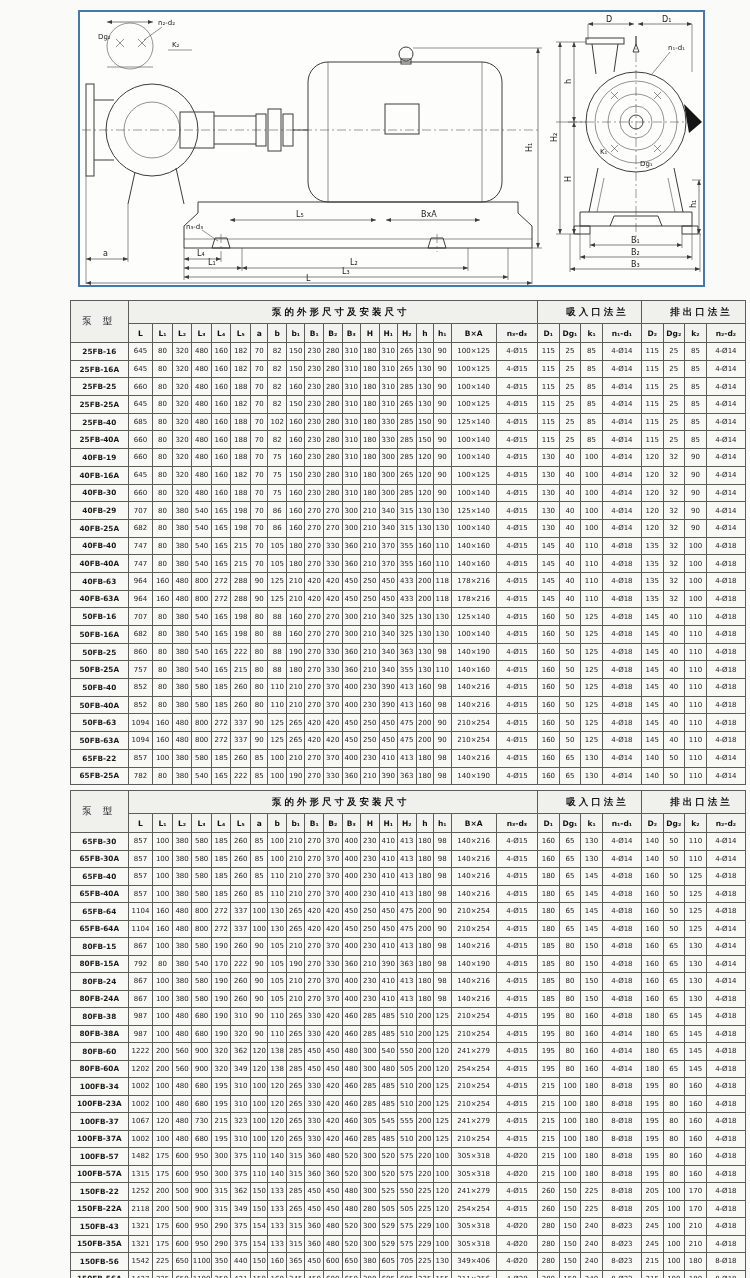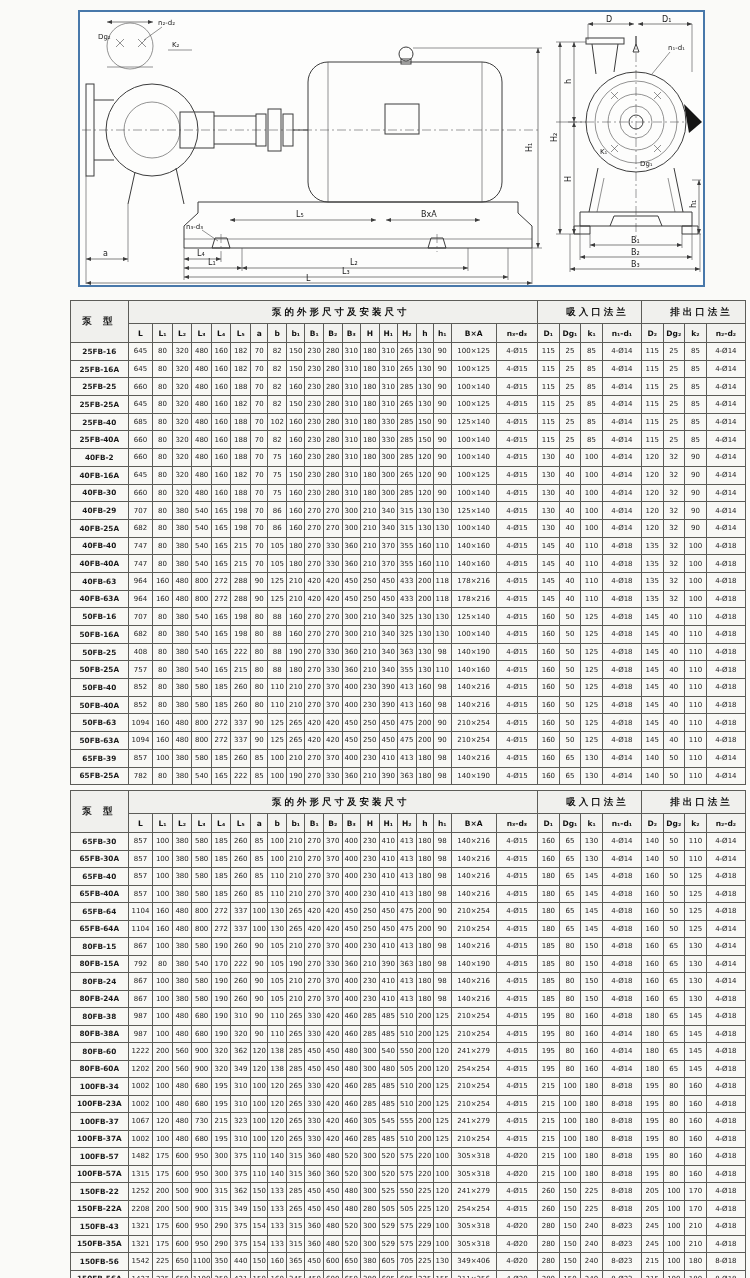--- a/index.html
+++ b/index.html
@@ -28,21 +28,21 @@
   .tbl2{top:790px;}
   table{
     border-collapse:collapse;table-layout:fixed;width:676px;
     background:#f7f7f5;
   }
   th,td{
     border:1px solid #5c5c58;text-align:center;vertical-align:middle;
     padding:0;overflow:hidden;white-space:nowrap;
   }
   th.group-h{font-size:9.5px;font-weight:bold;height:22px;letter-spacing:3px;background:#f0f0ed;padding-left:16px;}
-  th.model-h{font-size:9.5px;font-weight:bold;background:#f0f0ed;letter-spacing:4px;}
+  th.model-h{font-size:9.5px;font-weight:normal;background:#f0f0ed;letter-spacing:4px;}
   th.sub-h{font-size:7.5px;font-weight:bold;height:18px;background:#f2f2ef;}
   td{font-size:7px;color:#1a1a1a;background:#f8f8f5;}
   .tbl1 td{height:16.7px;}
   .tbl2 td{height:16.5px;}
   td.model-c{font-size:7.3px;font-weight:bold;text-align:center;}
 </style>
 </head>
 <body>
 
 <div class="page">
@@ -451,21 +451,21 @@
             <td>115</td>
             <td>25</td>
             <td>85</td>
             <td>4-Ø14</td>
             <td>115</td>
             <td>25</td>
             <td>85</td>
             <td>4-Ø14</td>
           </tr>
           <tr>
-            <td class="model-c">40FB-2</td>
+            <td class="model-c">40FB-19</td>
             <td>660</td>
             <td>80</td>
             <td>320</td>
             <td>480</td>
             <td>160</td>
             <td>188</td>
             <td>70</td>
             <td>75</td>
             <td>160</td>
             <td>230</td>
@@ -782,21 +782,21 @@
             <td>50</td>
             <td>125</td>
             <td>4-Ø18</td>
             <td>145</td>
             <td>40</td>
             <td>110</td>
             <td>4-Ø18</td>
           </tr>
           <tr>
             <td class="model-c">50FB-25</td>
-            <td>408</td>
+            <td>860</td>
             <td>80</td>
             <td>380</td>
             <td>540</td>
             <td>165</td>
             <td>222</td>
             <td>80</td>
             <td>88</td>
             <td>190</td>
             <td>270</td>
             <td>330</td>
@@ -961,21 +961,21 @@
             <td>160</td>
             <td>50</td>
             <td>125</td>
             <td>4-Ø18</td>
             <td>145</td>
             <td>40</td>
             <td>110</td>
             <td>4-Ø18</td>
           </tr>
           <tr>
-            <td class="model-c">65FB-39</td>
+            <td class="model-c">65FB-22</td>
             <td>857</td>
             <td>100</td>
             <td>380</td>
             <td>580</td>
             <td>185</td>
             <td>260</td>
             <td>85</td>
             <td>100</td>
             <td>210</td>
             <td>270</td>
@@ -1726,21 +1726,21 @@
             <td>150</td>
             <td>225</td>
             <td>8-Ø18</td>
             <td>205</td>
             <td>100</td>
             <td>170</td>
             <td>4-Ø18</td>
           </tr>
           <tr>
             <td class="model-c">150FB-22A</td>
-            <td>2208</td>
+            <td>2118</td>
             <td>200</td>
             <td>500</td>
             <td>900</td>
             <td>315</td>
             <td>349</td>
             <td>150</td>
             <td>133</td>
             <td>265</td>
             <td>450</td>
             <td>450</td>

